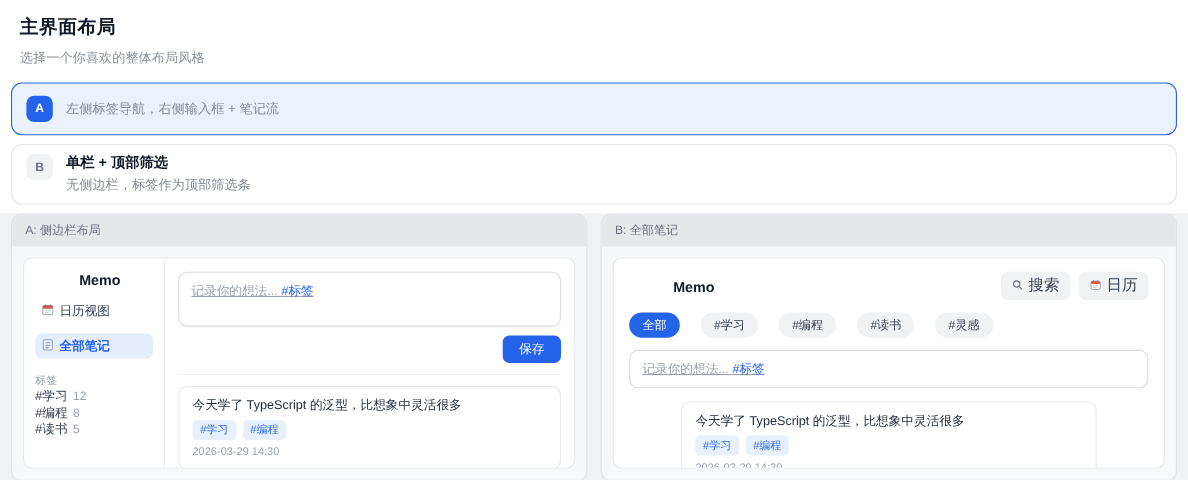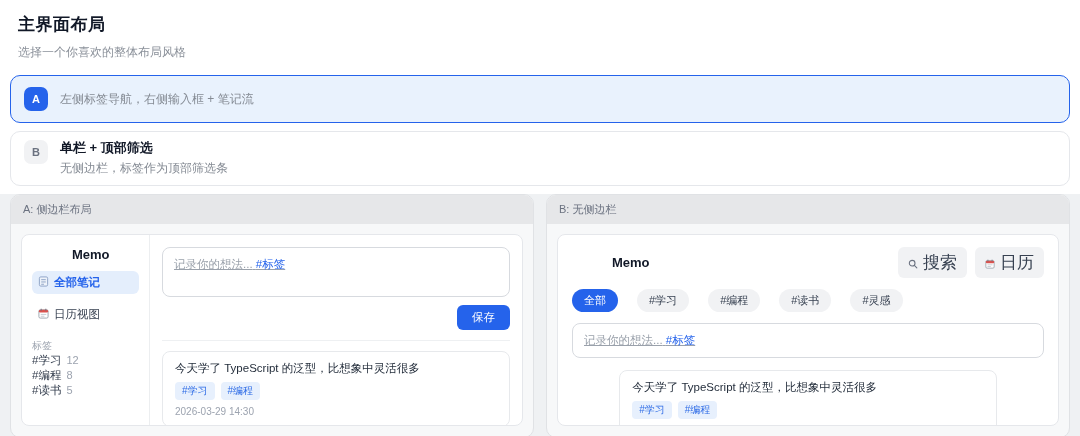--- a/index.html
+++ b/index.html
@@ -81,23 +81,23 @@
   .note-pill {
     background:#e7f0fd; color:#2f6ce6; font-size:10px; padding:2px 7px; border-radius:4px;
   }
   .note-time { font-size:10px; color:#9ca3af; margin-top:6px; }
 
   
   .mock-b { padding:12px 14px; }
   .b-header { display:flex; align-items:center; justify-content:space-between; }
   .b-actions { display:flex; gap:8px; }
   .chip-btn {
-    display:flex; align-items:flex-end; gap:5px;
+    display:flex; align-items:flex-start; gap:5px;
     background:#f1f2f4; border:none; border-radius:6px; padding:4px 10px;
-    font-size:17px; color:#374151; cursor:pointer; font-family:inherit;
+    font-size:14px; color:#374151; cursor:pointer; font-family:inherit;
   }
   .filter-row { display:flex; gap:19px; margin-top:11px; }
   .filter-pill {
     background:#f1f2f4; color:#374151; font-size:11px;
     padding:4px 12px; border-radius:999px; cursor:pointer;
   }
   .filter-pill.active { background:#2563eb; color:#fff; }
   .composer-b { margin-top:11px; }
   .note-card.centered { width:80%; margin:12px auto 0; }
 
@@ -128,47 +128,47 @@
 
 <div class="previews">
 
   <div class="panel">
     <div class="panel-header">A: 侧边栏布局</div>
     <div class="panel-body">
       <div class="mock-app mock-a">
 
         <div class="side">
           <div class="memo-title">Memo</div>
-
-          <div class="nav-item active">
-            <span class="icon-svg">
-              <svg width="11" height="11" viewBox="0 0 12 12">
-                  <rect x="1.5" y="1" width="9" height="10" rx="1.5" fill="#eef3fa" stroke="#8aa0c4" stroke-width="1"></rect>
-                  <line x1="3.5" y1="4" x2="8.5" y2="4" stroke="#8aa0c4" stroke-width="1"></line>
-                  <line x1="3.5" y1="6.5" x2="8.5" y2="6.5" stroke="#8aa0c4" stroke-width="1"></line>
-                  <line x1="3.5" y1="9" x2="6.5" y2="9" stroke="#8aa0c4" stroke-width="1"></line>
-                </svg>
-            </span>
-            <span>全部笔记</span>
-          </div>
 
           <div class="nav-item">
             <span class="icon-svg">
               <svg width="11" height="11" viewBox="0 0 12 12">
                   <rect x="1" y="2" width="10" height="9" rx="1.5" fill="#fff" stroke="#9aa3ad" stroke-width="1"></rect>
                   <rect x="1" y="2" width="10" height="3" rx="1.5" fill="#d9534f"></rect>
                   <line x1="3.5" y1="0.8" x2="3.5" y2="3" stroke="#6b7280" stroke-width="1"></line>
                   <line x1="8.5" y1="0.8" x2="8.5" y2="3" stroke="#6b7280" stroke-width="1"></line>
                   <line x1="3" y1="7" x2="9" y2="7" stroke="#c2c8cf" stroke-width="1"></line>
                   <line x1="3" y1="9" x2="7" y2="9" stroke="#c2c8cf" stroke-width="1"></line>
                 </svg>
             </span>
             <span>日历视图</span>
           </div>
 
+          <div class="nav-item active">
+            <span class="icon-svg">
+              <svg width="11" height="11" viewBox="0 0 12 12">
+                  <rect x="1.5" y="1" width="9" height="10" rx="1.5" fill="#eef3fa" stroke="#8aa0c4" stroke-width="1"></rect>
+                  <line x1="3.5" y1="4" x2="8.5" y2="4" stroke="#8aa0c4" stroke-width="1"></line>
+                  <line x1="3.5" y1="6.5" x2="8.5" y2="6.5" stroke="#8aa0c4" stroke-width="1"></line>
+                  <line x1="3.5" y1="9" x2="6.5" y2="9" stroke="#8aa0c4" stroke-width="1"></line>
+                </svg>
+            </span>
+            <span>全部笔记</span>
+          </div>
+
           <div class="side-label">标签</div>
 
           <div class="tag-row">
             <span>#学习</span><span class="tag-count">12</span>
           </div>
           <div class="tag-row">
             <span>#编程</span><span class="tag-count">8</span>
           </div>
           <div class="tag-row">
             <span>#读书</span><span class="tag-count">5</span>
@@ -195,21 +195,21 @@
             <div class="note-time">2026-03-29 14:30</div>
           </div>
 
         </div>
 
       </div>
     </div>
   </div>
 
   <div class="panel">
-    <div class="panel-header">B: 无侧边栏</div>
+    <div class="panel-header">B: 全部笔记</div>
     <div class="panel-body">
       <div class="mock-app mock-b">
 
         <div class="b-header">
           <div class="memo-title">Memo</div>
           <div class="b-actions">
             <button class="chip-btn">
               <span class="icon-svg">
                 <svg width="10" height="10" viewBox="0 0 12 12">
                     <circle cx="5" cy="5" r="3.4" fill="none" stroke="#6b7280" stroke-width="1.3"></circle>

